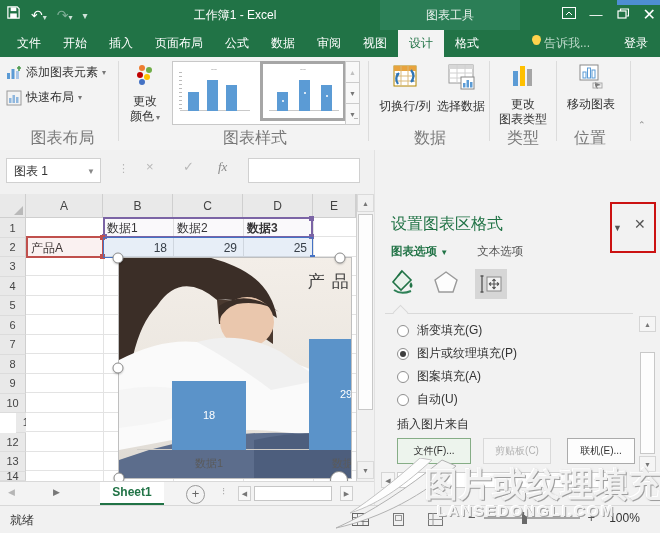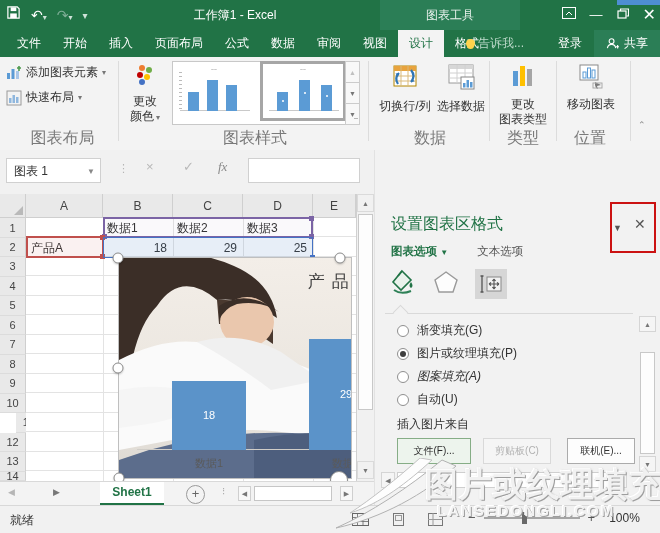--- a/index.html
+++ b/index.html
@@ -20,21 +20,21 @@
   .winbtns{position:absolute;right:4px;top:0;height:30px;display:flex;align-items:center;gap:14px;}
   .winbtns span{font-size:13px;color:#fff;line-height:30px;}
   .blue-strip{position:absolute;left:617px;top:0;width:43px;height:5px;background:#4e8ed3;}
 
   
   .tabrow{position:absolute;left:0;top:30px;width:660px;height:27px;background:#217346;}
   .tabs{position:absolute;left:6px;top:0;display:flex;height:27px;}
   .tab{padding:0 11px;line-height:27px;font-size:12px;color:#fff;white-space:nowrap;cursor:default;}
   .tab.active{background:#f3f3f3;color:#217346;}
   .tab-right{position:absolute;right:0;top:0;height:27px;display:flex;align-items:center;}
-  .tellme{display:flex;align-items:center;gap:3px;font-size:12px;color:#bcd9c9;padding:0 22px;}
+  .tellme{display:flex;gap:3px;font-size:12px;color:#bcd9c9;padding:0 22px;}
   .bulb{width:9px;height:9px;border-radius:50%;background:#ffd34d;box-shadow:0 2px 0 -1px #ffd34d;}
   .signin{font-size:12px;color:#fff;padding:0 12px;line-height:27px;}
   .share{display:flex;align-items:center;gap:5px;background:#2b7e56;height:27px;padding:0 12px;
          font-size:12px;color:#fff;}
 
   
   .ribbon{position:absolute;left:0;top:57px;width:660px;height:93px;background:#f3f3f3;
           border-bottom:1px solid #d5d5d5;}
   .vdiv{position:absolute;top:4px;height:80px;width:1px;background:#dcdcdc;}
   .grp-label{position:absolute;top:71px;font-size:16px;color:#7a7a7a;text-align:center;white-space:nowrap;}
@@ -242,28 +242,20 @@
       <span class="tab">视图</span>
       <span class="tab active">设计</span>
       <span class="tab">格式</span>
     </div>
     <div class="tab-right">
       <span class="tellme">
         <span class="bulb"></span>
         <span>告诉我...</span>
       </span>
       <span class="signin">登录</span>
-      <span class="share">
-        <svg width="13" height="13" viewBox="0 0 14 14">
-            <circle cx="6" cy="4.5" r="2.6" fill="none" stroke="#fff" stroke-width="1.2"></circle>
-            <path d="M1.5 12c.6-2.8 2.4-4 4.5-4s3.9 1.2 4.5 4" fill="none" stroke="#fff" stroke-width="1.2"></path>
-            <path d="M10.5 10.5h4M12.5 8.5v4" stroke="#fff" stroke-width="1.2"></path>
-          </svg>
-        <span>共享</span>
-      </span>
     </div>
   </div>
 
   <div class="ribbon">
     <div class="rbtn" style="left:6px;top:7px;">
       <svg width="16" height="16" viewBox="0 0 16 16">
           <rect x="1" y="8" width="3" height="6" fill="#5b9bd5"></rect>
           <rect x="5.5" y="4" width="3" height="10" fill="#5b9bd5"></rect>
           <rect x="10" y="6" width="3" height="8" fill="#a8c6e8"></rect>
           <path d="M11 1h4M13 -1v5" transform="translate(0,2)" stroke="#4e9a4e" stroke-width="1.6"></path>
@@ -428,21 +420,21 @@
     <div class="rowhead" style="top:277.5px;height:9.5px;">14</div>
 
     <div class="cells"></div>
     <div class="vline" style="left:103px;"></div>
     <div class="vline" style="left:173px;"></div>
     <div class="vline" style="left:243px;"></div>
     <div class="vline" style="left:313px;"></div>
 
     <div class="cell" style="left:107px;top:24px;">数据1</div>
     <div class="cell" style="left:177px;top:24px;">数据2</div>
-    <div class="cell" style="left:247px;top:24px;">数据3</div>
+    <div class="cell" style="left:247px;top:24px;font-weight:bold;">数据3</div>
     <div class="cell" style="left:31px;top:44px;">产品A</div>
     <div class="cell" style="left:103px;top:44px;width:64px;text-align:right;">18</div>
     <div class="cell" style="left:173px;top:44px;width:64px;text-align:right;">29</div>
     <div class="cell" style="left:243px;top:44px;width:64px;text-align:right;">25</div>
 
     <div class="rng-purple" style="top:23px;">
       <span class="hsq" style="left:-3px;bottom:-3px;background:#7b64a5;"></span>
       <span class="hsq" style="right:-3px;bottom:-3px;background:#7b64a5;"></span>
       <span class="hsq" style="right:-3px;top:-3px;background:#7b64a5;"></span>
     </div>
@@ -540,21 +532,21 @@
     <div class="pnotch"></div>
 
     <div class="p-radio" style="top:172px;">
       <span class="rdot"></span>
       <span class="rlbl">渐变填充(G)</span>
     </div>
     <div class="p-radio" style="top:195px;">
       <span class="rdot on"></span>
       <span class="rlbl">图片或纹理填充(P)</span>
     </div>
-    <div class="p-radio" style="top:218px;font-style:italic;">
+    <div class="p-radio" style="top:218px;">
       <span class="rdot"></span>
       <span class="rlbl">图案填充(A)</span>
     </div>
     <div class="p-radio" style="top:241px;">
       <span class="rdot"></span>
       <span class="rlbl">自动(U)</span>
     </div>
 
     <div class="pinsert">插入图片来自</div>
     <div class="pbtn file">文件(F)...</div>

